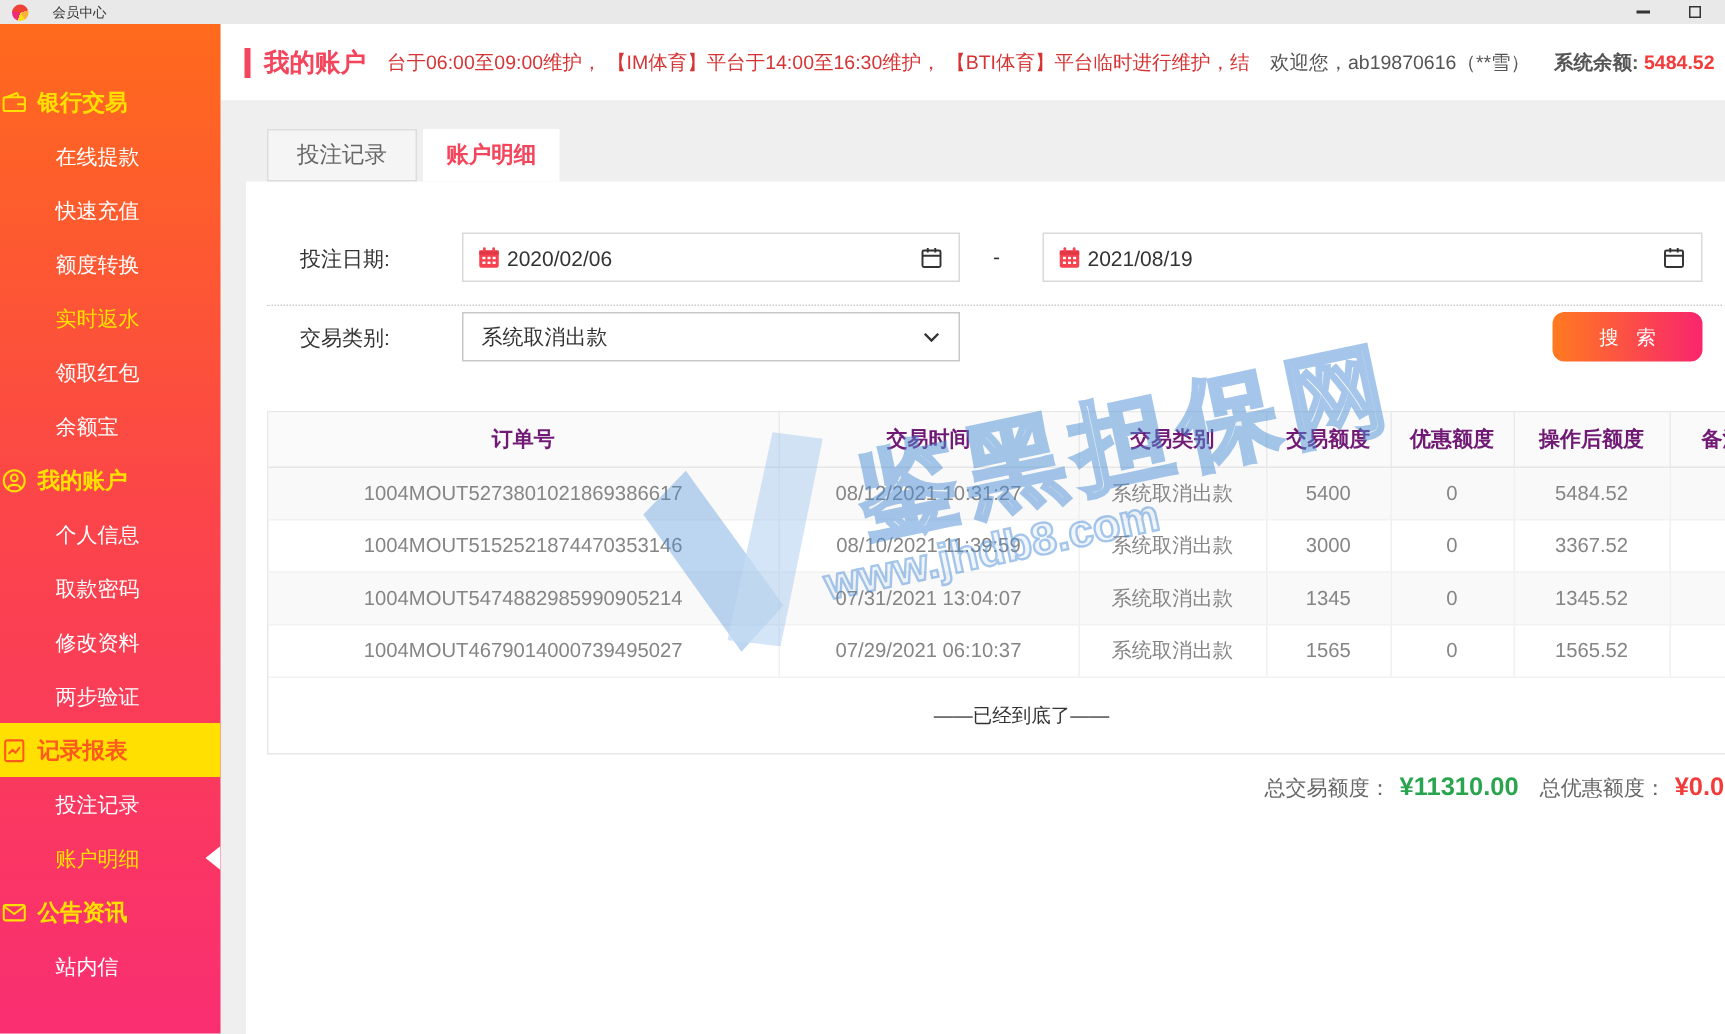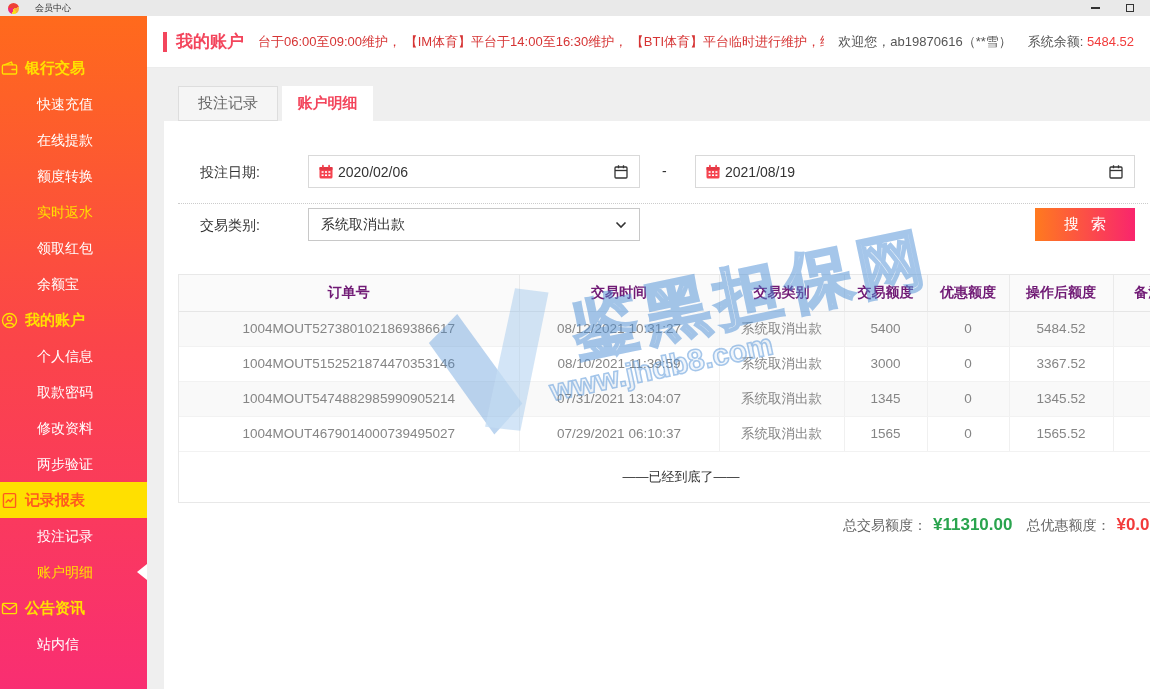--- a/index.html
+++ b/index.html
@@ -54,21 +54,21 @@
   .main { position: absolute; left: 147px; top: 16px; right: 0; bottom: 0; background: #efefef; }
   .page-header {
     position: absolute; left: 0; top: 0; right: 0; height: 52px;
     background: #fff; border-bottom: 1px solid #ececec;
     display: flex; align-items: center; padding: 0 6px 0 16px;
   }
   .title-accent { width: 4px; height: 20px; background: var(--accent,#f3455c); margin-right: 9px; flex: 0 0 auto; }
   .page-title { font-size: 17px; font-weight: bold; color: var(--accent,#f3455c); margin: 0 14px 0 0; white-space: nowrap; }
   .notice { flex: 1 1 auto; overflow: hidden; white-space: nowrap; color: var(--notice-red,#d63434); font-size: 13px; }
   .welcome { color: #555; font-size: 13px; margin: 0 16px 0 14px; white-space: nowrap; }
-  .balance { color: #555; font-size: 13px; white-space: nowrap; margin-right: 10px; }
+  .balance { color: #555; font-size: 13px; white-space: nowrap; margin-right: 1px; font-weight: bold; }
   .balance-val { color: var(--balance-red,#f23b3b); }
   
   .tabs { position: absolute; left: 31px; top: 70px; display: flex; gap: 4px; z-index: 2; }
   .tab {
     width: 100px; height: 35px; display: flex; align-items: center; justify-content: center;
     background: #f5f5f5; border: 1px solid #ddd; color: #666; font-size: 15px; cursor: pointer;
   }
   .tab.active { width: 91px; background: #fff; border: none; color: var(--accent,#f3455c); font-weight: bold; }
   
   .card { position: absolute; left: 17px; top: 105px; width: 986px; height: 613px; background: #fff; }
@@ -87,21 +87,21 @@
   .dash { position: absolute; left: 498px; top: 42px; color: #333; font-size: 14px; }
   .dotted-sep { position: absolute; left: 14px; right: 2px; top: 82px; border-top: 1px dotted #ccc; }
   .select-box {
     position: absolute; left: 144px; top: 87px; width: 332px; height: 33px;
     border: 1px solid #c8c8c8; background: #fff; display: flex; align-items: center;
     padding: 0 12px; font-size: 14px; color: #333; cursor: pointer;
   }
   .chevron { margin-left: auto; display: inline-flex; }
   .search-btn {
     position: absolute; left: 871px; top: 87px; width: 100px; height: 33px;
-    border: none; border-radius: 0; color: #fff; font-size: 15px;
+    border: none; border-radius: 8px; color: #fff; font-size: 13px;
     letter-spacing: 4px; text-indent: 4px; cursor: pointer;
     background: linear-gradient(90deg, var(--button-gradient-start,#ff7a1f), var(--button-gradient-end,#f9256d));
     display: flex; align-items: center; justify-content: center;
     font-family: inherit;
   }
   
   .table-wrap { position: absolute; left: 14px; top: 153px; width: 1006px; border: 1px solid #e8e8e8; background: #fff; }
   table { border-collapse: collapse; table-layout: fixed; width: 1004px; }
   col.c0{width:340px} col.c1{width:200px} col.c2{width:125px} col.c3{width:83px}
   col.c4{width:82px} col.c5{width:104px} col.c6{width:70px}
@@ -155,22 +155,22 @@
       <div class="sb-header">
         <span class="sb-icon">
           <svg viewBox="0 0 16 16">
             <path d="M3.2 4.6 9.8 1.9l1 2.5"></path>
             <rect x="1.3" y="4.6" width="13.4" height="8.6" rx="1.2"></rect>
             <path d="M10.3 8.9h4.2"></path>
           </svg>
         </span>
         <span>银行交易</span>
       </div>
+      <div class="sb-item"><span>在线提款</span></div>
       <div class="sb-item"><span>快速充值</span></div>
-      <div class="sb-item"><span>在线提款</span></div>
       <div class="sb-item"><span>额度转换</span></div>
       <div class="sb-item sb-highlight"><span>实时返水</span></div>
       <div class="sb-item"><span>领取红包</span></div>
       <div class="sb-item"><span>余额宝</span></div>
       <div class="sb-header">
         <span class="sb-icon">
           <svg viewBox="0 0 16 16">
             <circle cx="8" cy="8" r="6.6"></circle>
             <circle cx="8" cy="6.2" r="2.1"></circle>
             <path d="M4.3 12.4c.6-2.4 6.8-2.4 7.4 0"></path>

